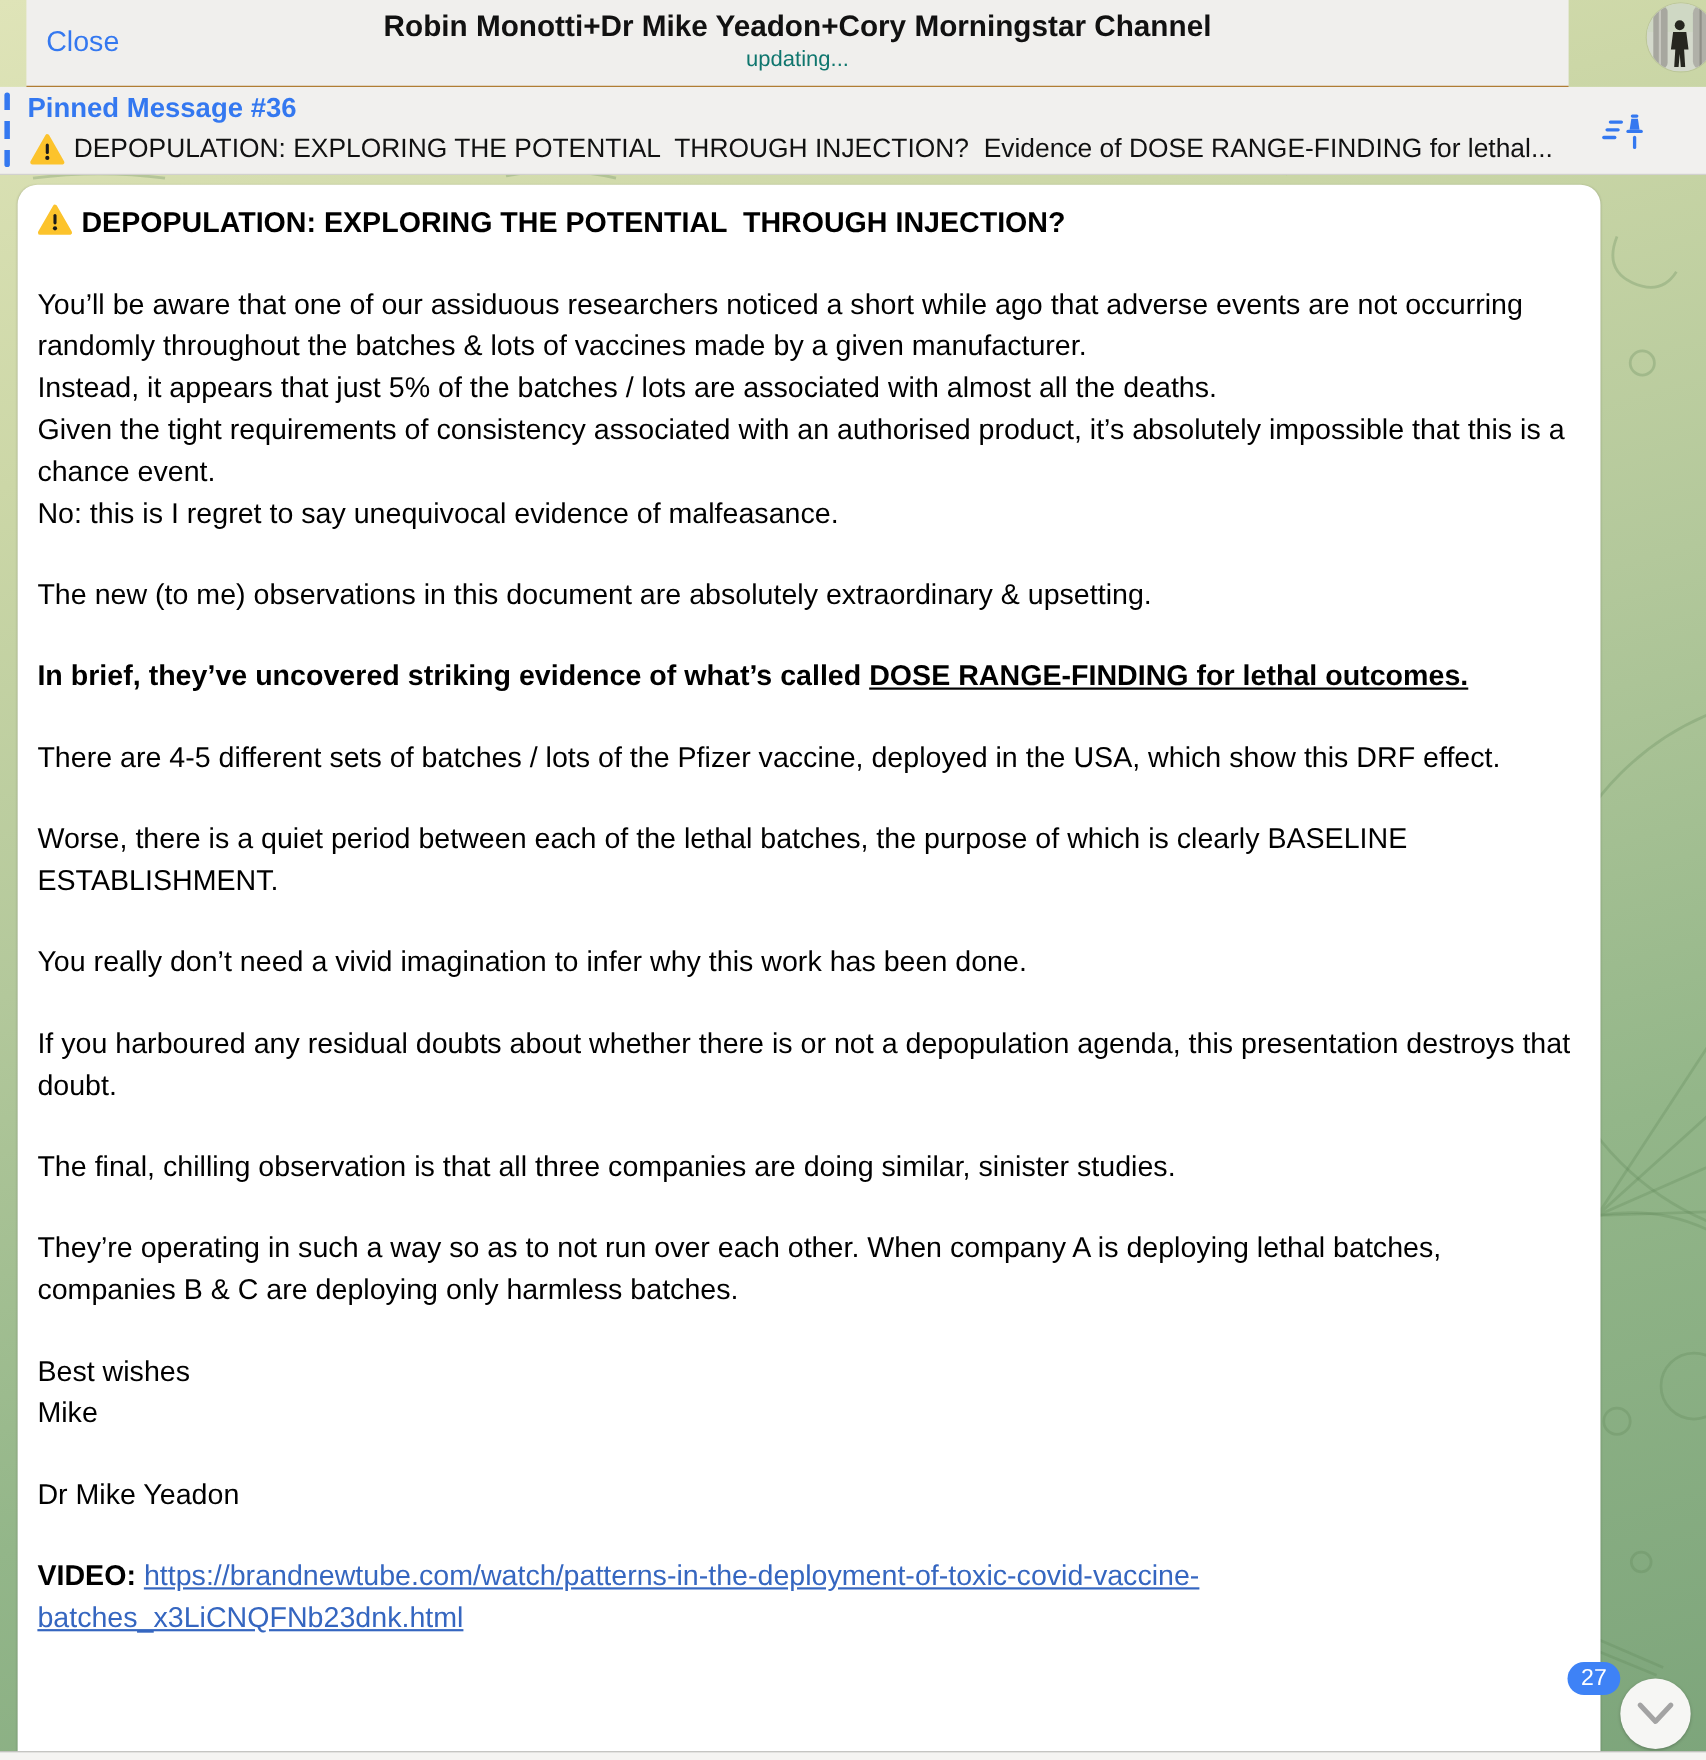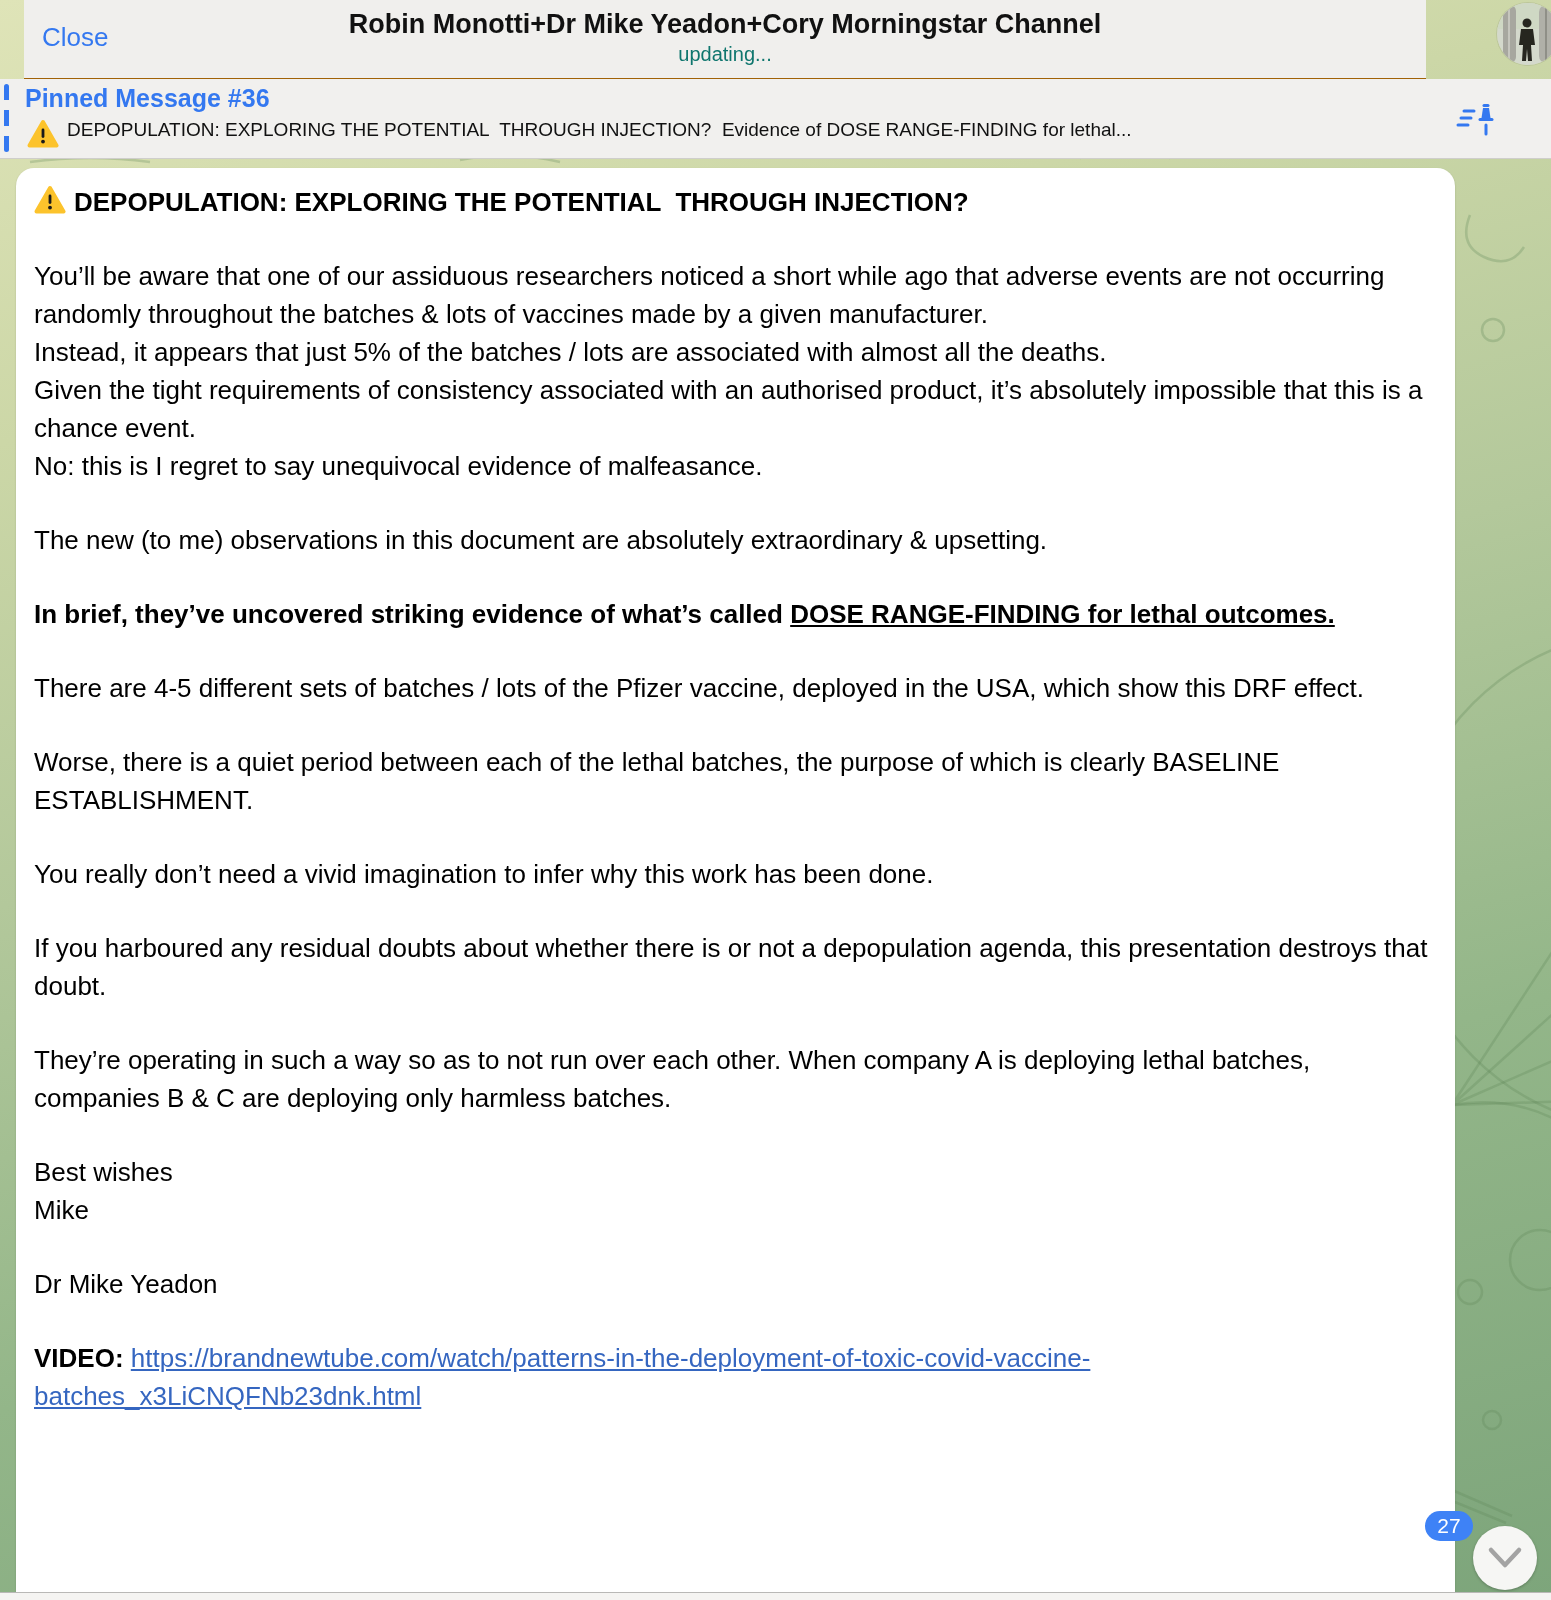--- a/index.html
+++ b/index.html
@@ -19,21 +19,21 @@
   .bar-subtitle{position:absolute;left:0;right:0;top:43px;text-align:center;font-size:20px;color:#0f766e;}
   .avatar{position:absolute;left:1473px;top:3px;width:62px;height:62px;border-radius:50%;overflow:hidden;
     box-shadow:0 0 0 1px rgba(0,0,0,.08);cursor:pointer;}
   
   .pinned-bar{position:absolute;left:0;top:79px;width:1551px;height:79px;background:#f1f0ee;
     border-bottom:1px solid #cfcecb;z-index:10;cursor:pointer;}
   .pin-dashes{position:absolute;left:4px;top:5px;width:5px;height:68px;border-radius:3px;
     background:repeating-linear-gradient(#3478f0 0 16px,transparent 16px 26px);}
   .pinned-label{position:absolute;left:25px;top:5px;font-size:25px;font-weight:600;color:#3478f0;}
   .pinned-preview-row{position:absolute;left:27px;top:40px;width:1400px;height:34px;
-    white-space:pre;overflow:hidden;font-size:19px;color:#111;display:flex;align-items:flex-start;}
+    white-space:pre;overflow:hidden;font-size:24px;color:#111;display:flex;align-items:center;}
   .pinned-preview-row svg{margin-right:8px;flex:0 0 auto;}
   .pin-list-btn{position:absolute;left:1456px;top:20px;width:40px;height:40px;cursor:pointer;}
   
   .bubble{position:absolute;left:16px;top:168px;width:1403px;height:1460px;background:#ffffff;
     border-radius:18px;box-shadow:0 1px 2px rgba(0,0,0,.18);z-index:2;
     padding:15px 18px 0 18px;}
   .message-body{font-size:26px;line-height:38px;color:#000;}
   .block + .block{margin-top:36px;}
   .msg-line{white-space:pre-wrap;}
   .msg-line span.b{font-weight:bold;}
@@ -100,20 +100,23 @@
         <div class="block">
           <div class="msg-line"><span>Worse, there is a quiet period between each of the lethal batches, the purpose of which is clearly BASELINE ESTABLISHMENT.</span></div>
         </div>
         <div class="block">
           <div class="msg-line"><span>You really don’t need a vivid imagination to infer why this work has been done.</span></div>
         </div>
         <div class="block">
           <div class="msg-line"><span>If you harboured any residual doubts about whether there is or not a depopulation agenda, this presentation destroys that doubt.</span></div>
         </div>
         <div class="block">
+          <div class="msg-line"><span>The final, chilling observation is that all three companies are doing similar, sinister studies.</span></div>
+        </div>
+        <div class="block">
           <div class="msg-line"><span>They’re operating in such a way so as to not run over each other. When company A is deploying lethal batches, companies B &amp; C are deploying only harmless batches.</span></div>
         </div>
         <div class="block">
           <div class="msg-line"><span>Best wishes</span></div>
           <div class="msg-line"><span>Mike</span></div>
         </div>
         <div class="block">
           <div class="msg-line"><span>Dr Mike Yeadon</span></div>
         </div>
         <div class="block">

